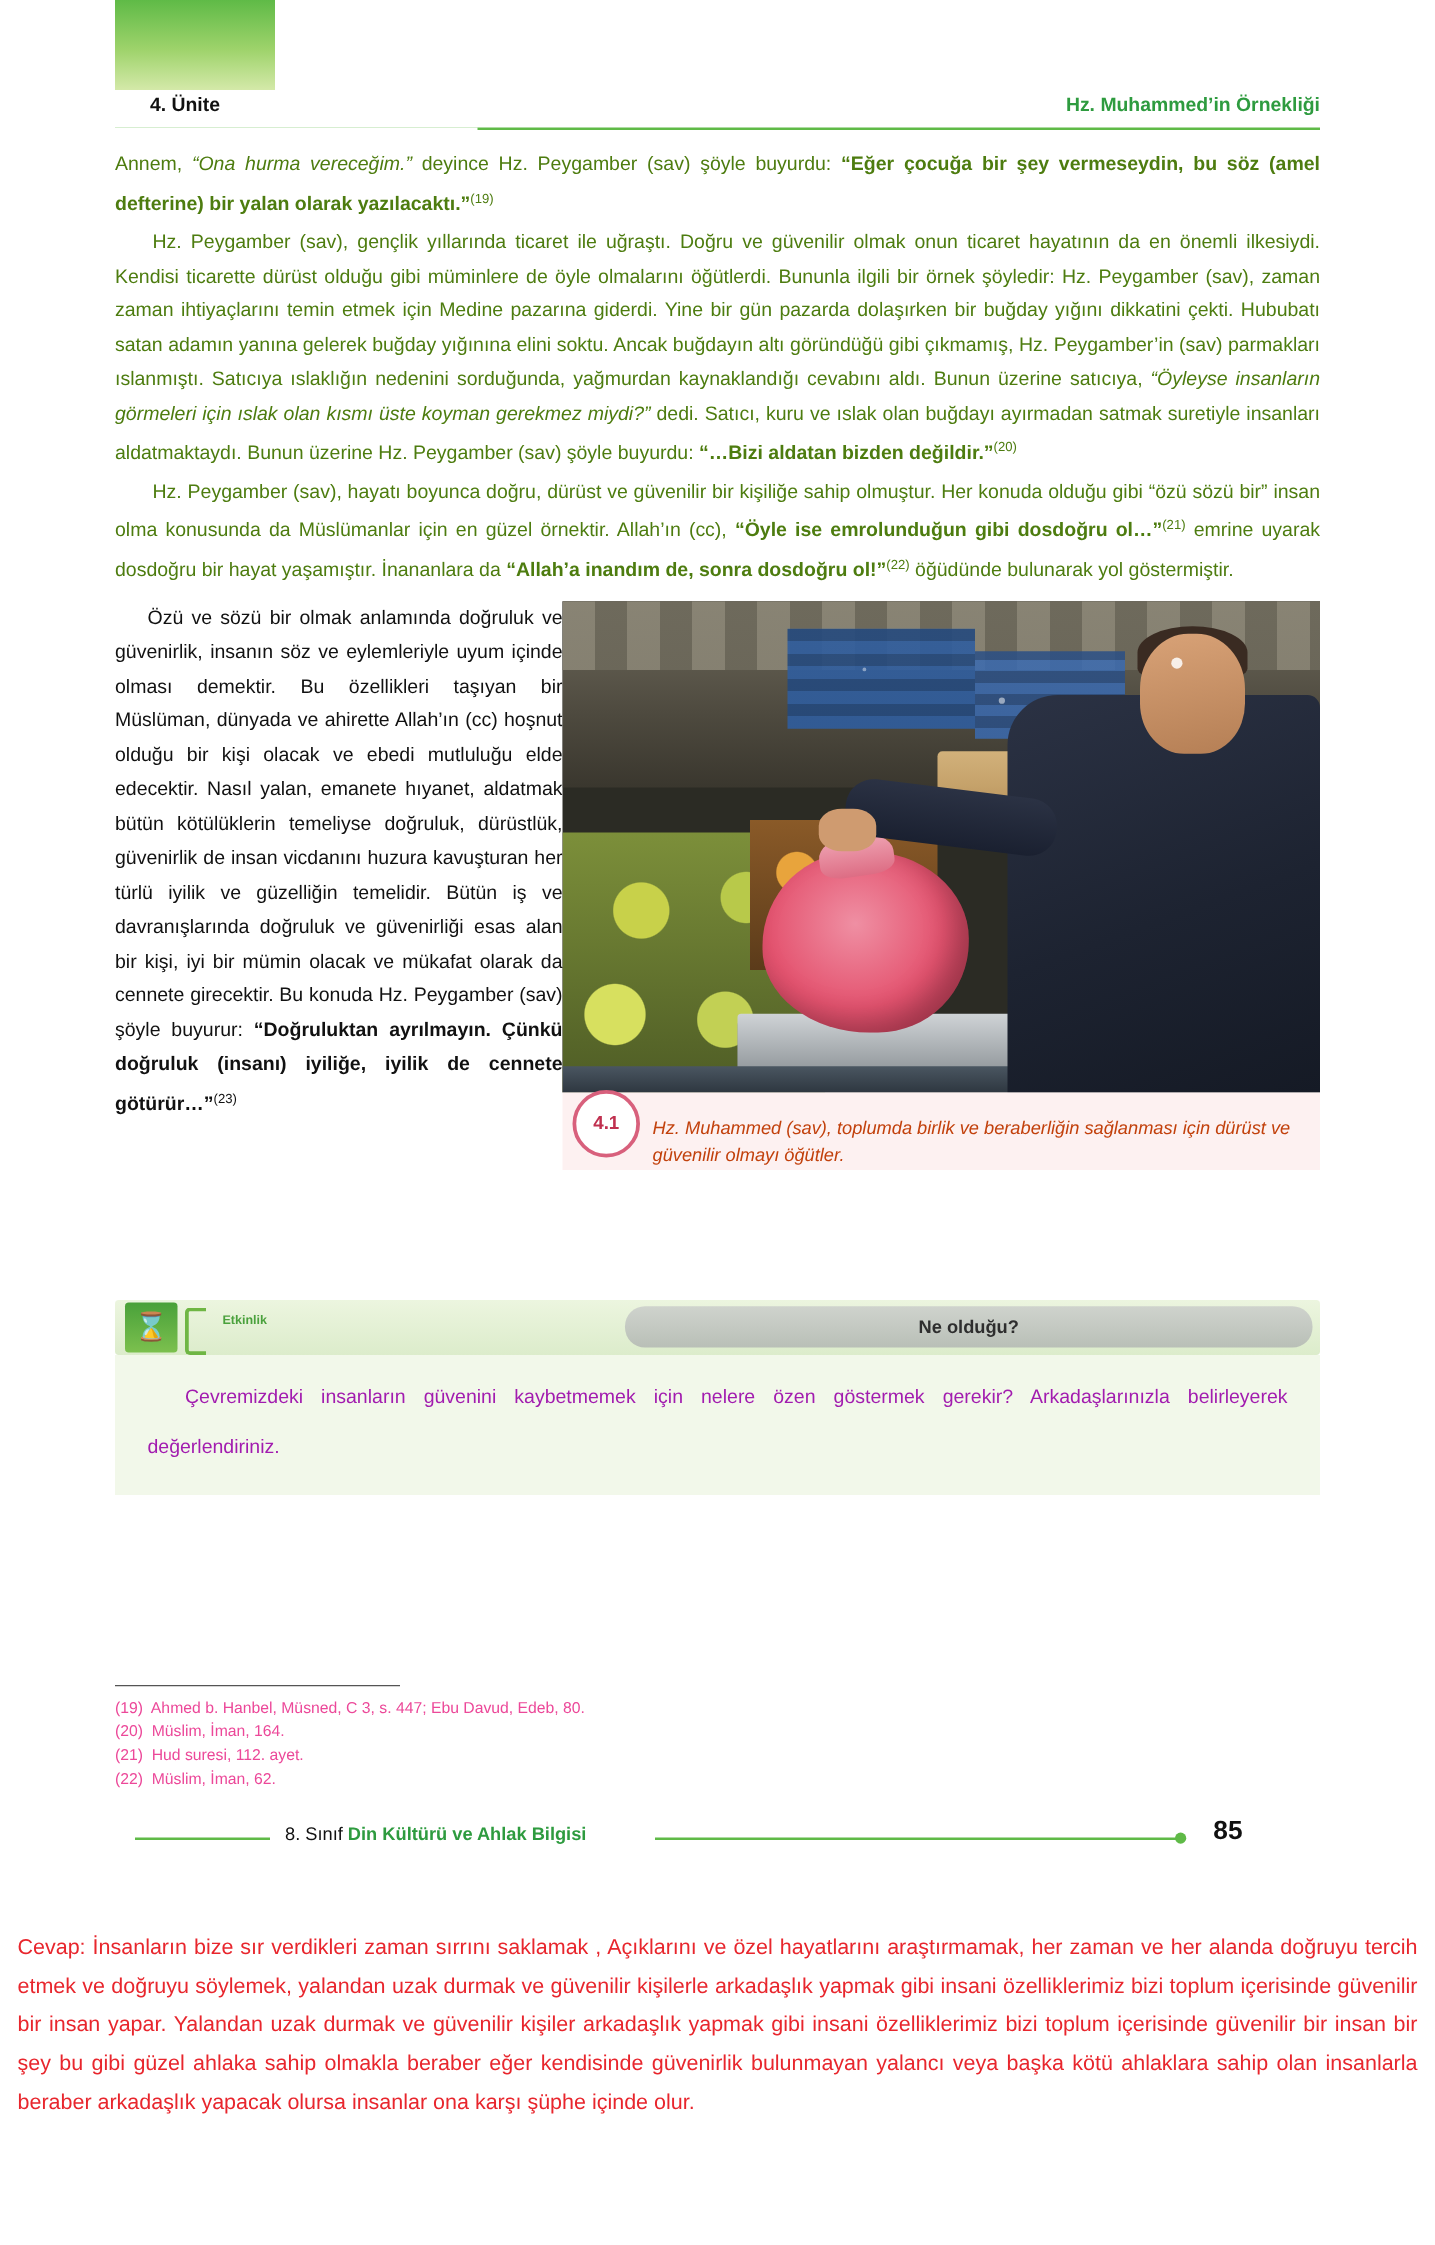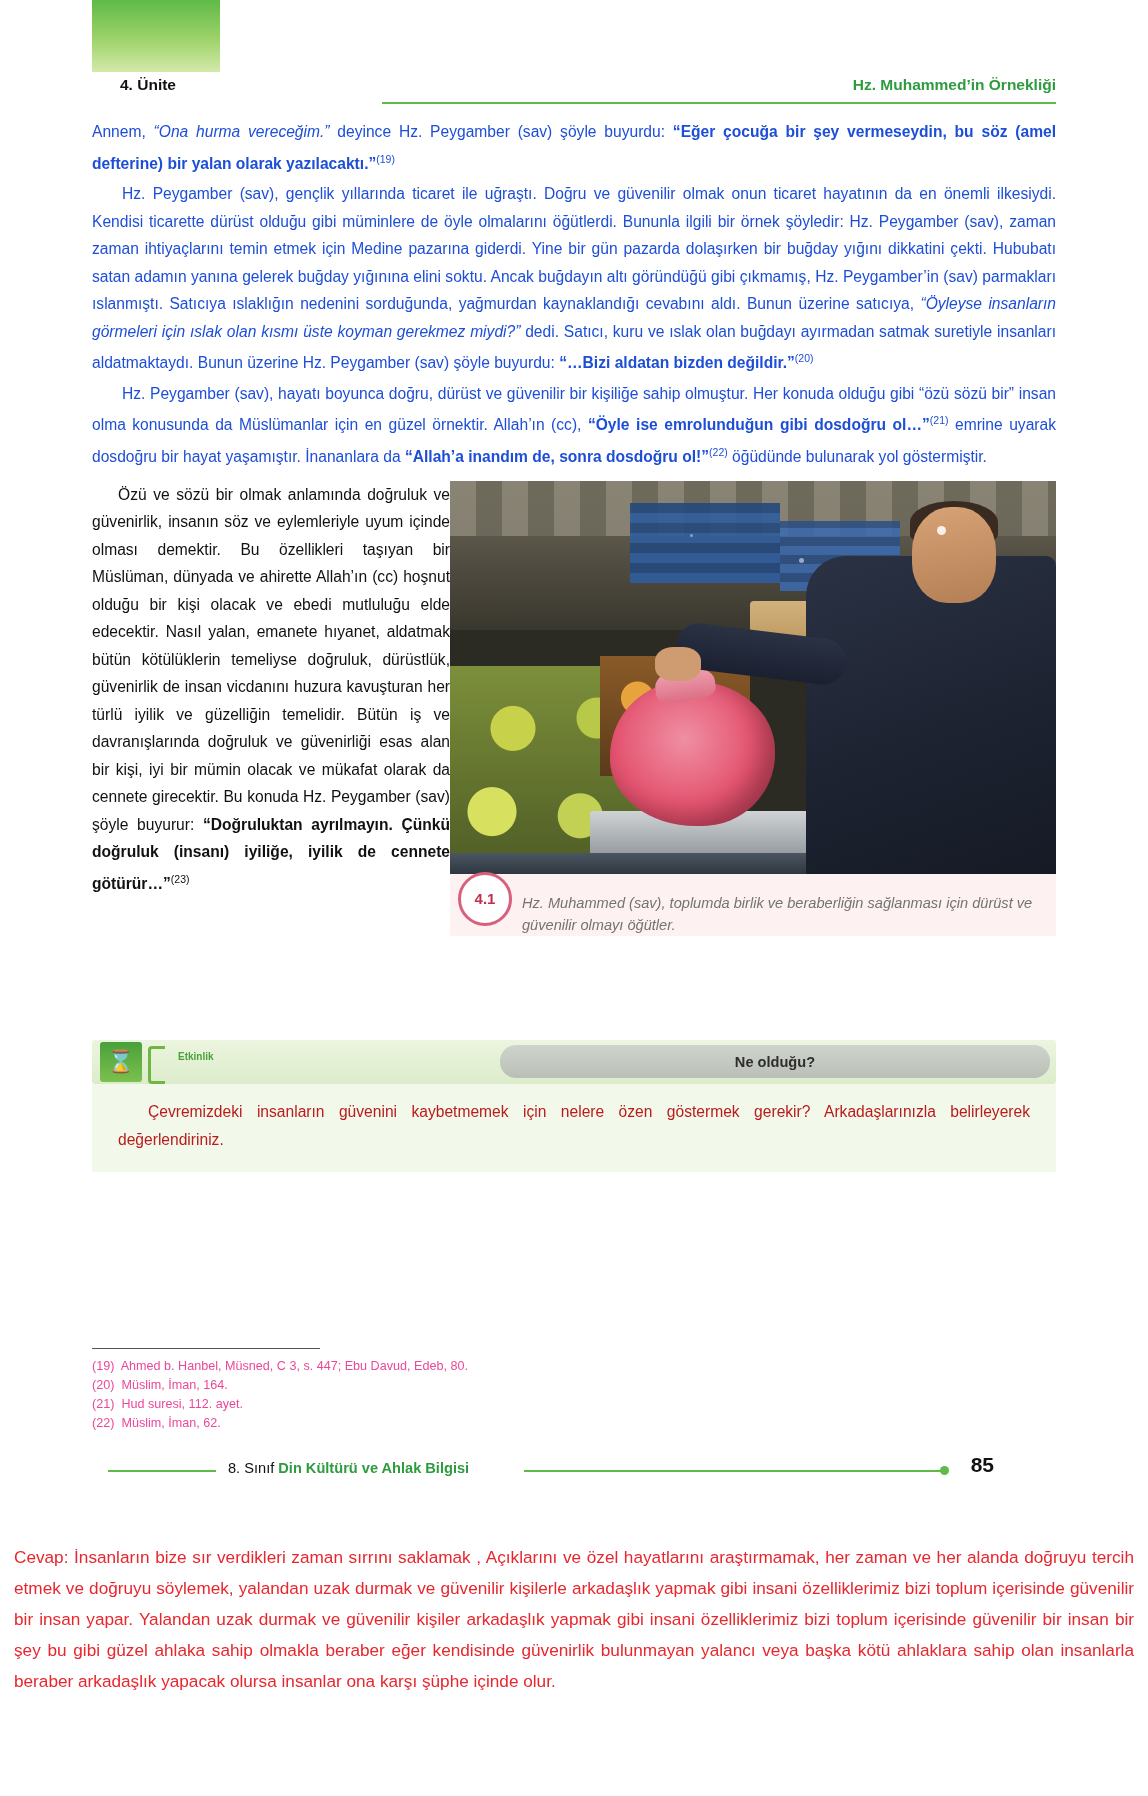--- a/index.html
+++ b/index.html
@@ -78,21 +78,21 @@
     left: 92px;
     top: 118px;
     width: 964px;
   }
   p.body {
     margin: 0 0 3px 0;
     font-size: 15.6px;
     line-height: 27.5px;
     text-align: justify;
     text-justify: inter-word;
-    color: #1d4ed8;
+    color: #4d7c0f;
   }
   p.indent { text-indent: 30px; }
   .b { font-weight: bold; }
   .i { font-style: italic; }
   sup.ref { font-size: 10.5px; vertical-align: super; font-weight: normal; }
 
   
   .split {
     position: relative;
     margin-top: 10px;
@@ -241,21 +241,21 @@
     display: flex;
     align-items: center;
     justify-content: center;
   }
   .caption-text {
     margin-left: 72px;
     margin-right: 10px;
     font-size: 14.6px;
     line-height: 22px;
     font-style: italic;
-    color: #737373;
+    color: #c2410c;
   }
 
   
   .activity {
     position: absolute;
     left: 92px;
     top: 1040px;
     width: 964px;
   }
   .activity-header {
@@ -301,23 +301,23 @@
     border-radius: 16px;
     display: flex; align-items: center; justify-content: center;
     font-size: 14.6px;
     font-weight: bold;
     color: #2e2e2e;
   }
   .activity-body {
     background: #f2f8ea;
     padding: 14px 26px 18px 26px;
     font-size: 15.6px;
-    line-height: 28px;
+    line-height: 40px;
     text-align: justify;
-    color: #b91c1c;
+    color: #a21caf;
   }
   .activity-body p { margin:0; text-indent: 30px; }
 
   
   .footnotes {
     position: absolute;
     left: 92px;
     top: 1348px;
     width: 500px;
   }

